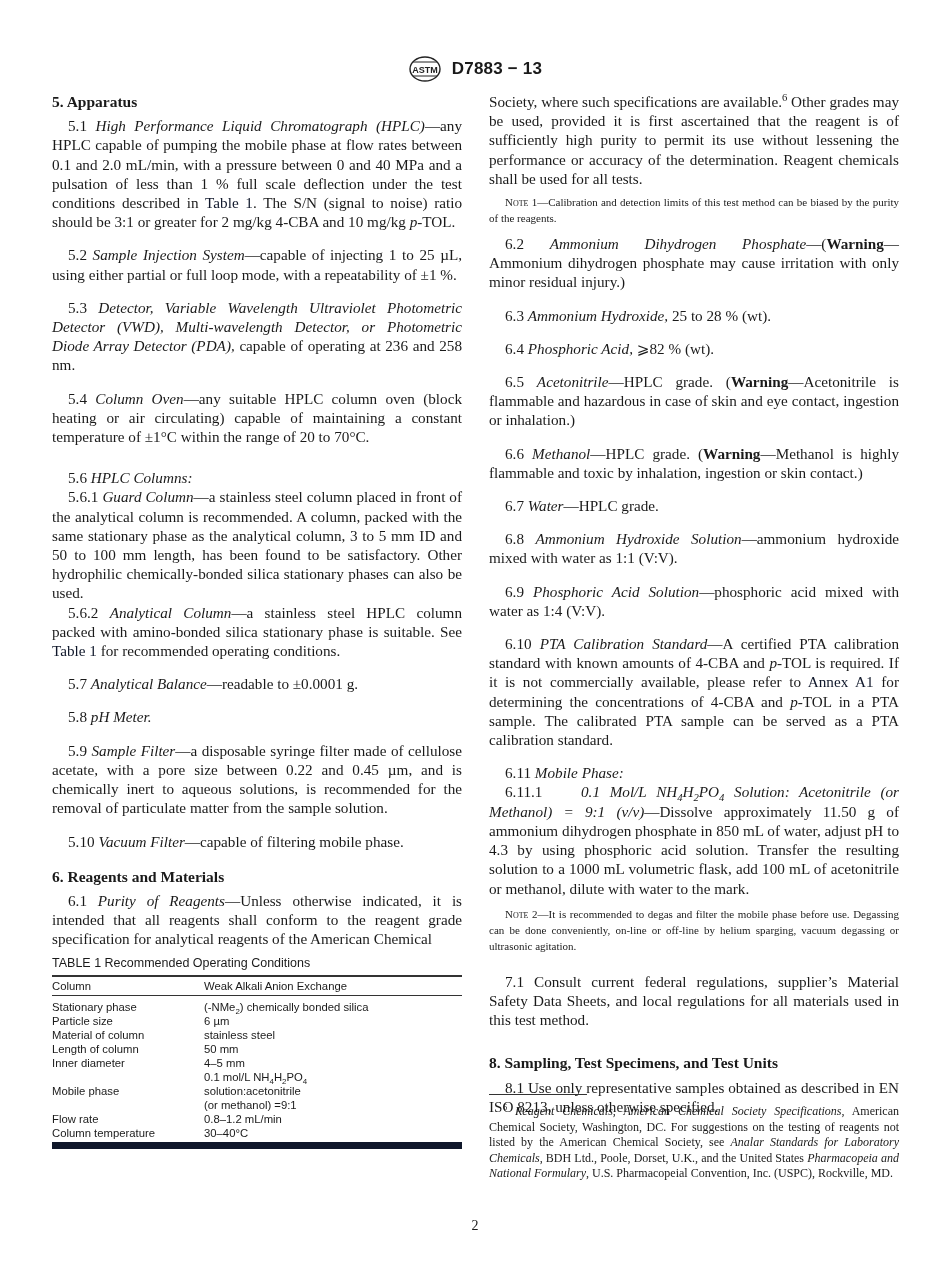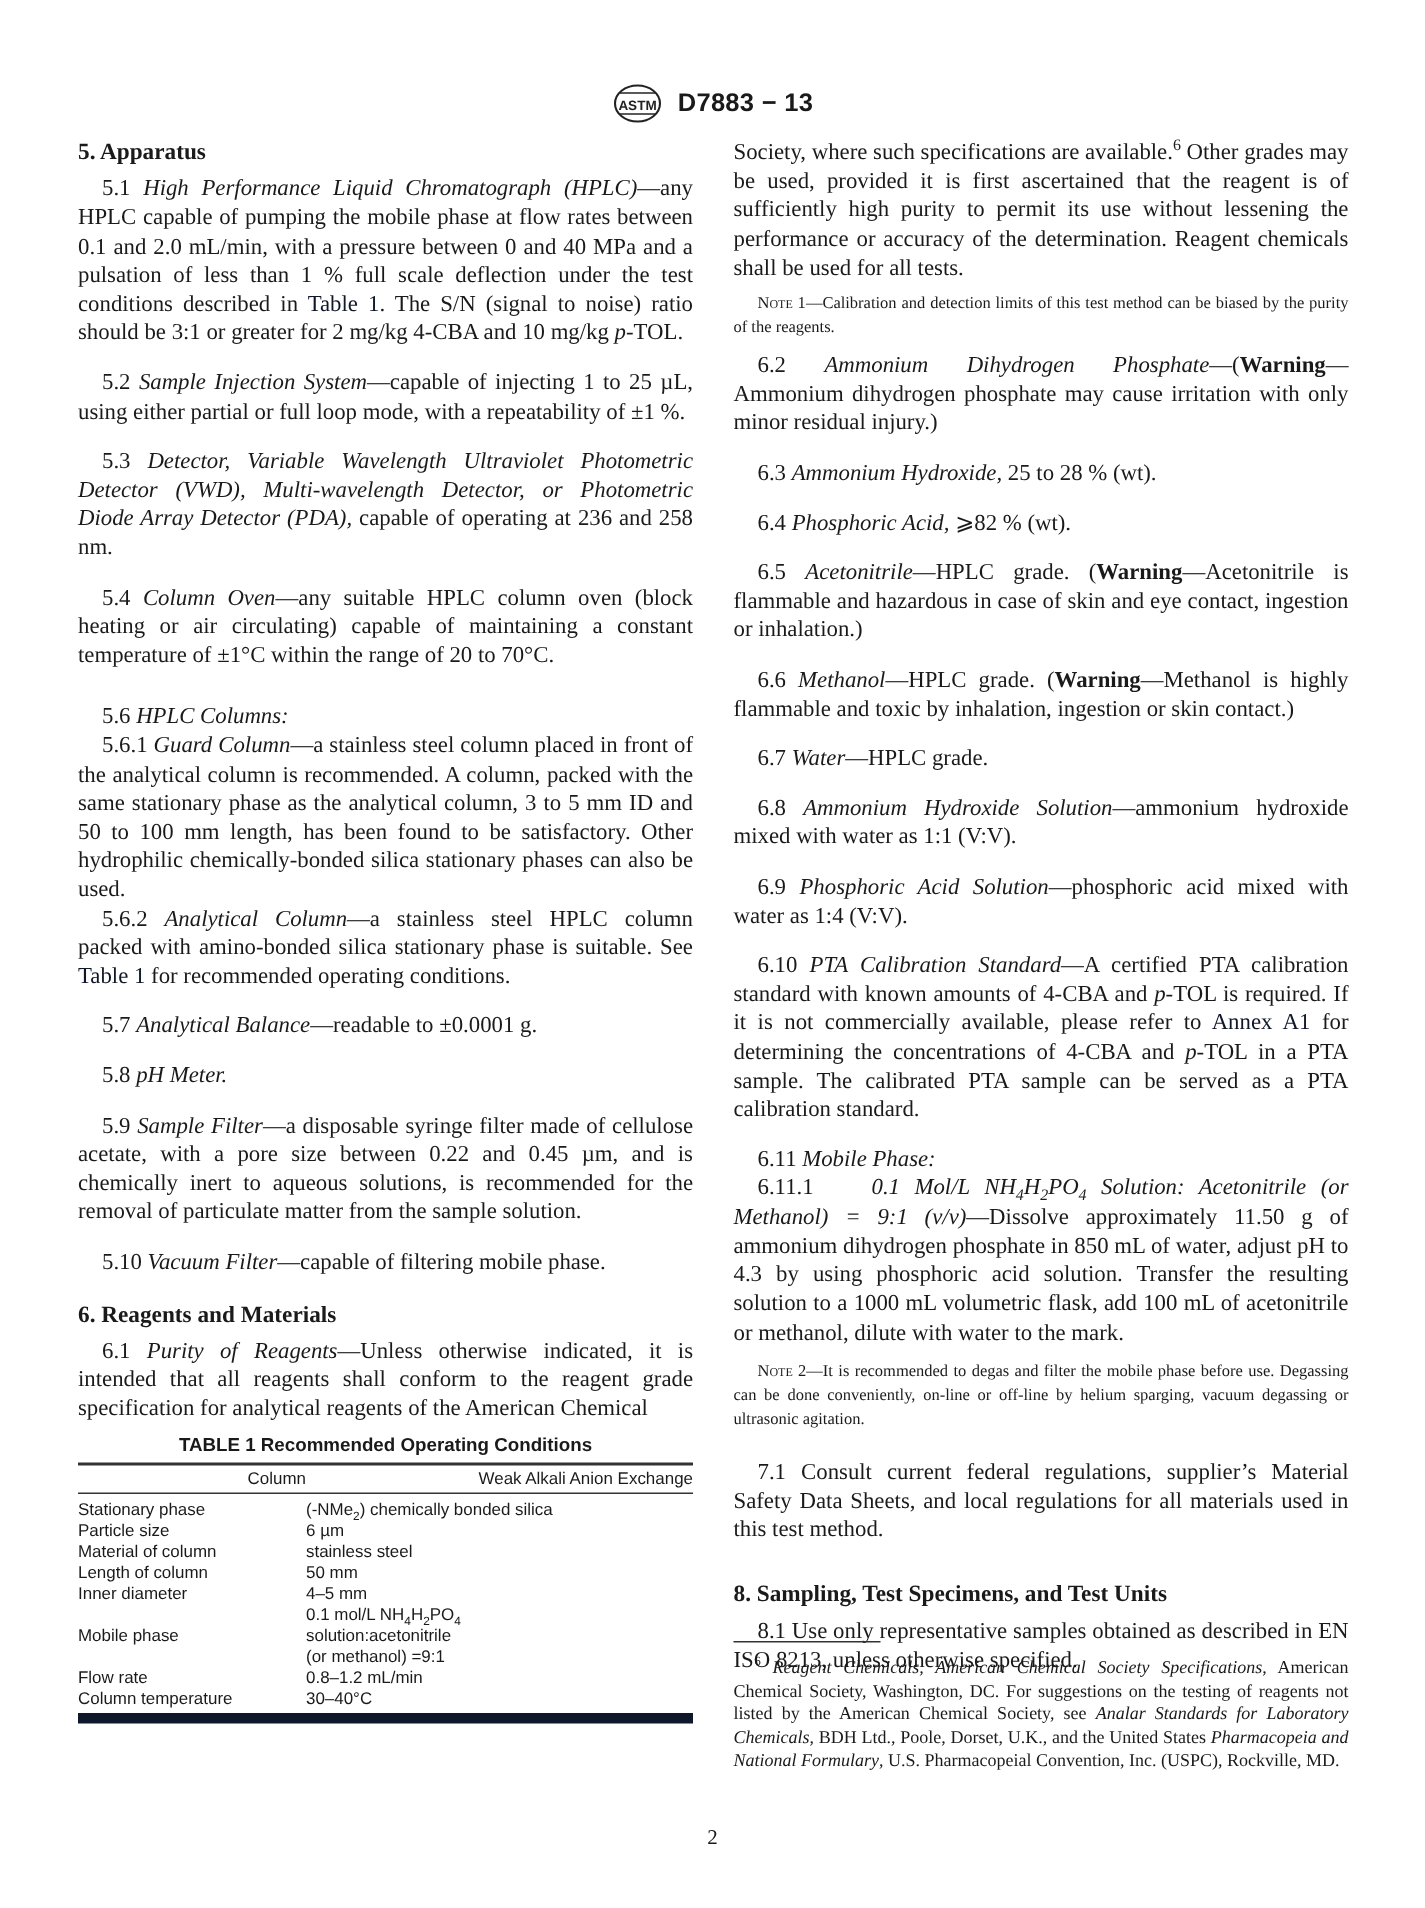--- a/index.html
+++ b/index.html
@@ -16,23 +16,23 @@
   .p.tight { margin-bottom: 0; }
   .it { font-style: italic; }
   .b { font-weight: bold; }
   .link { color: #0f172a; }
   .note { font-size: 11px; line-height: 16px; margin: 2px 0 8px 0; }
   .note .sc { font-variant: small-caps; }
   .gap { height: 8px; }
   .sec-gap { height: 10px; }
   sub, sup { font-size: 70%; line-height: 0; }
   .table-wrap { position: absolute; left: 52px; top: 956px; width: 410px; font-family: "Liberation Sans", sans-serif; font-size: 11.3px; line-height: 14px; }
-  .table-title { text-align: center; font-weight: bold; font-size: 12.5px; margin-bottom: 5px; }
+  .table-title { font-weight: normal; font-size: 12.5px; margin-bottom: 5px; }
   table { width: 100%; border-collapse: collapse; }
-  thead tr th { font-weight: normal; text-align: right; padding: 2px 0 2px 0; border-top: 2px solid #333; border-bottom: 1px solid #333; }
+  thead tr th { font-weight: normal; text-align: left; padding: 2px 0 2px 0; border-top: 2px solid #333; border-bottom: 1px solid #333; }
   tbody td { vertical-align: middle; padding: 0; }
   tbody tr:first-child td { padding-top: 4px; }
   tbody tr:last-child td { border-bottom: 7px solid #0f172a; padding-bottom: 2px; }
   td.c1, th.c1 { width: 152px; }
   .footrule { position: absolute; left: 489px; top: 1094px; width: 98px; height: 0; border-top: 1px solid #333; }
   .footnote { position: absolute; left: 489px; top: 1104px; width: 410px; font-family: "Liberation Serif", serif; font-size: 12px; line-height: 15.6px; text-align: justify; }
   .footnote .fi { display: inline-block; width: 14px; }
   .pageno { position: absolute; top: 1218px; left: 0; width: 950px; text-align: center; font-family: "Liberation Serif", serif; font-size: 14px; }
 </style>
 </head>

